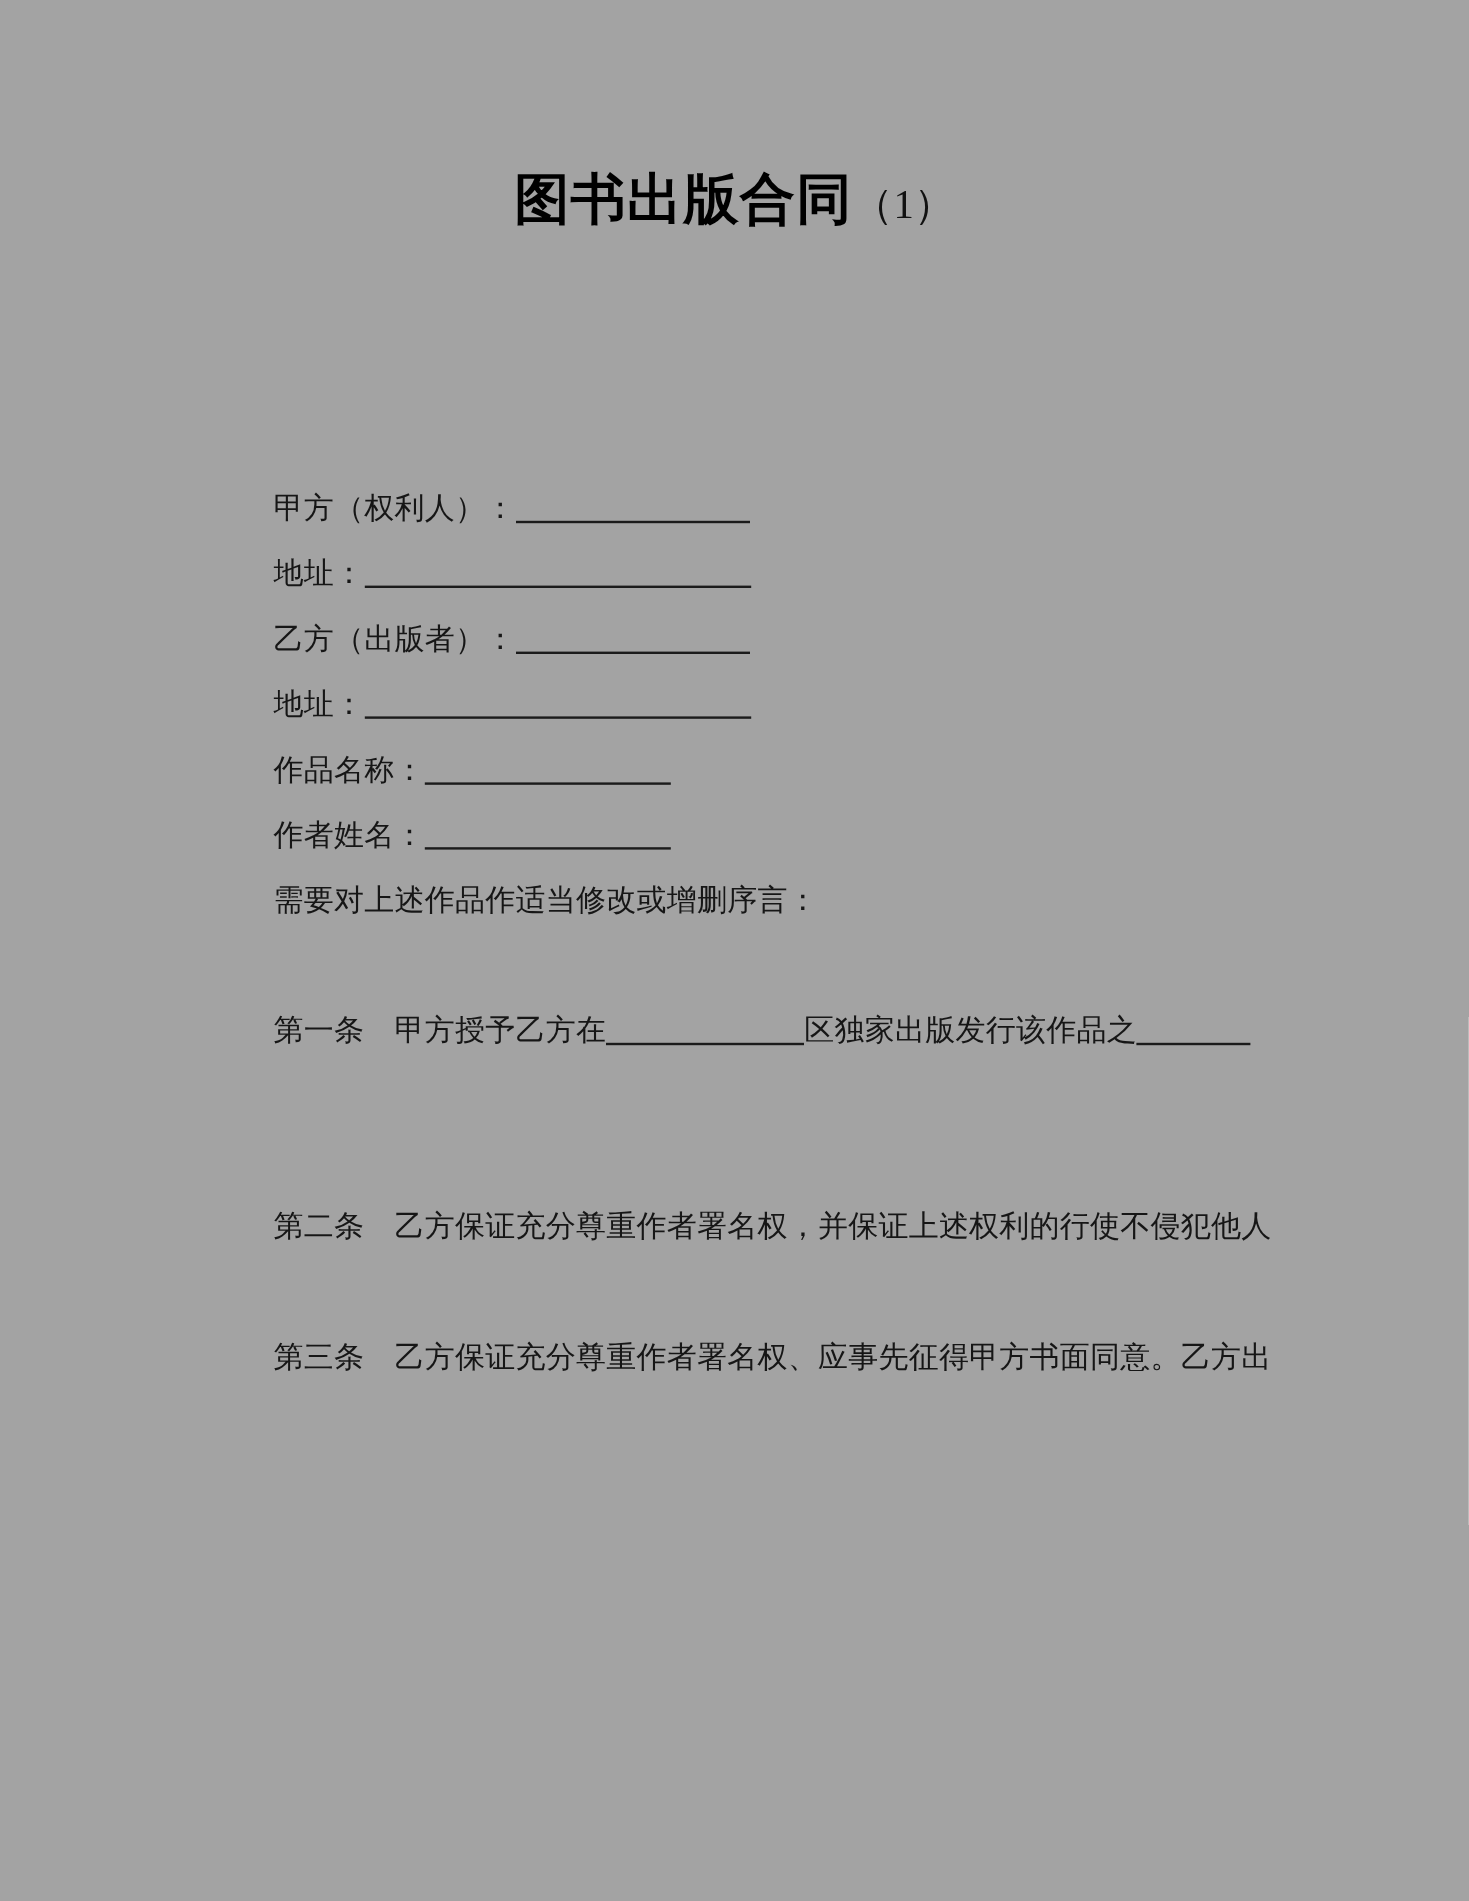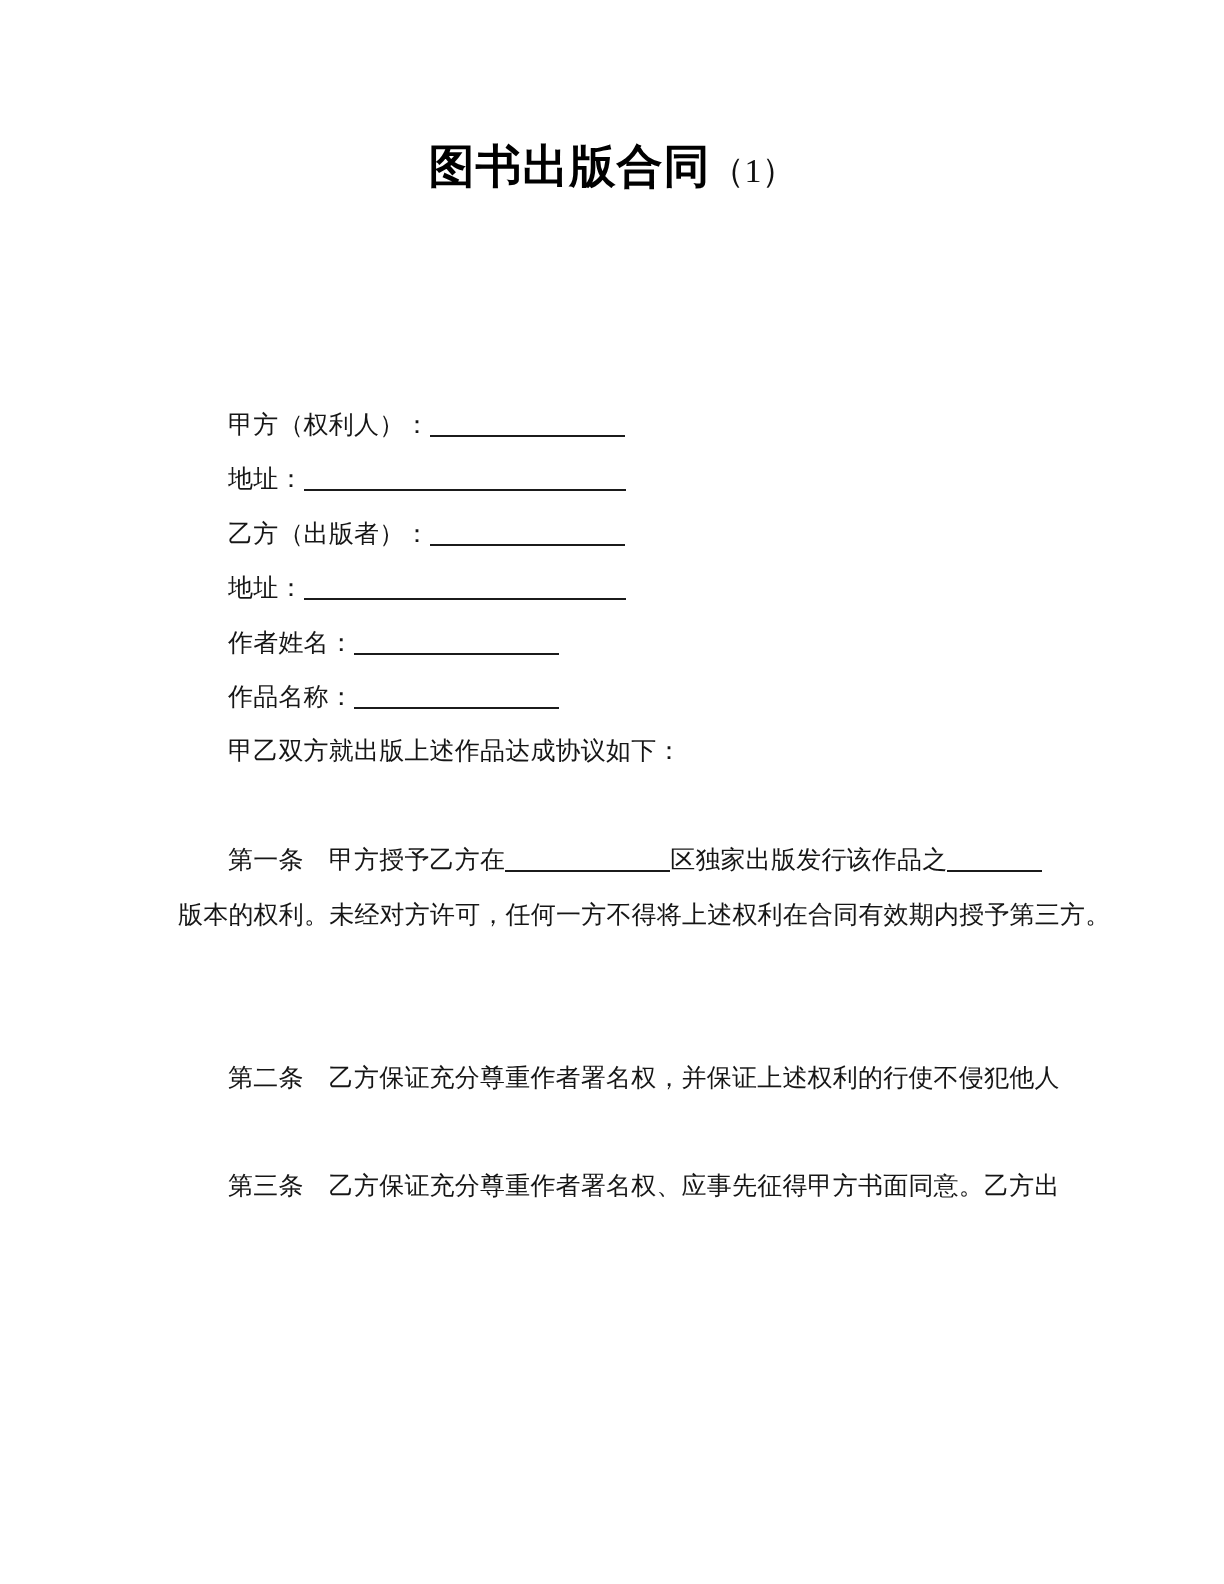--- a/index.html
+++ b/index.html
@@ -1,20 +1,20 @@
 <!DOCTYPE html>
 <html><head>
 <meta charset="utf-8">
 <style>
   html,body{margin:0;padding:0;background:#e8e8e8;}
   .page{
     position:relative;
     width:1224px;height:1584px;
     margin:0 auto;
-    background:#ffffff;
+    background:#a3a3a3;
     color:#161616;
     font-family:"Liberation Serif","DejaVu Serif",serif;
     overflow:hidden;
   }
   .doc-title{
     position:absolute;
     top:134px;left:0;width:100%;
     margin:0;
     text-align:center;
     white-space:nowrap;
@@ -60,25 +60,24 @@
 <div class="page">
   <h1 class="doc-title">
     <span class="title-main">图书出版合同</span><span class="title-suffix">（1）</span>
   </h1>
 
   <div class="body-lines" id="body-lines">
       <div class="line indent-2"><span class="run">甲方（权利人）：</span><span class="blank" style="width: 195px;"></span></div>
       <div class="line indent-2"><span class="run">地址：</span><span class="blank" style="width: 322px;"></span></div>
       <div class="line indent-2"><span class="run">乙方（出版者）：</span><span class="blank" style="width: 195px;"></span></div>
       <div class="line indent-2"><span class="run">地址：</span><span class="blank" style="width: 322px;"></span></div>
+      <div class="line indent-2"><span class="run">作品名称：</span><span class="blank" style="width: 205px;"></span></div>
       <div class="line indent-2"><span class="run">作者姓名：</span><span class="blank" style="width: 205px;"></span></div>
-      <div class="line indent-2"><span class="run">作品名称：</span><span class="blank" style="width: 205px;"></span></div>
-      <div class="line indent-2"><span class="run">甲乙双方就出版上述作品达成协议如下：</span></div>
+      <div class="line indent-2"><span class="run">需要对上述作品作适当修改或增删序言：</span></div>
       <div class="line">&nbsp;</div>
       <div class="line indent-2"><span class="run">第一条　甲方授予乙方在</span><span class="blank" style="width: 165px;"></span><span class="run">区独家出版发行该作品之</span><span class="blank" style="width: 95px;"></span></div>
-      <div class="line"><span class="run">版本的权利。未经对方许可，任何一方不得将上述权利在合同有效期内授予第三方。</span></div>
       <div class="line">&nbsp;</div>
       <div class="line">&nbsp;</div>
       <div class="line indent-2"><span class="run">第二条　乙方保证充分尊重作者署名权，并保证上述权利的行使不侵犯他人</span></div>
       <div class="line">&nbsp;</div>
       <div class="line indent-2"><span class="run">第三条　乙方保证充分尊重作者署名权、应事先征得甲方书面同意。乙方出</span></div>
     </div>
 </div>
 
 </body></html>

